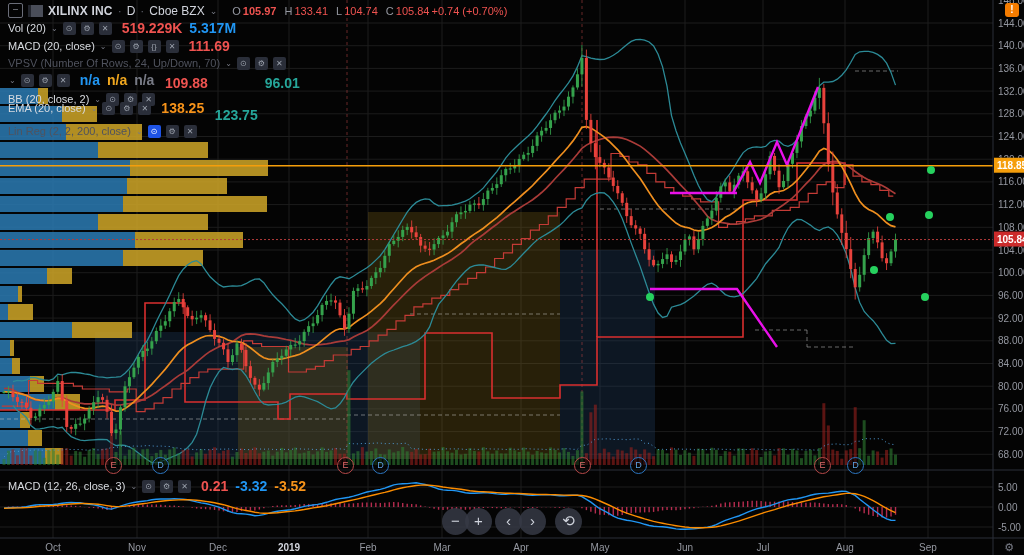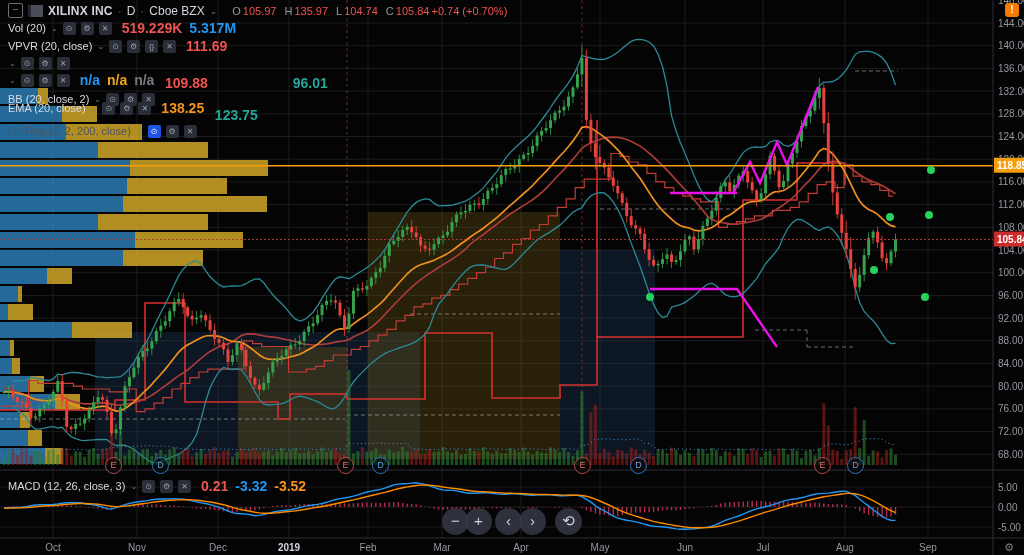--- a/index.html
+++ b/index.html
@@ -1045,23 +1045,23 @@
     <span class="burger">–</span>
     <span class="logo"></span>
     <span class="t">XILINX INC</span>
     <span class="sep">·</span>
     <span>D</span>
     <span class="sep">·</span>
     <span>Cboe BZX</span>
     <span class="chev">⌄</span>
     <span class="ohlc" id="ohlc">
         <span class="k">O</span>
-        <span style="color: rgb(239, 83, 80); margin-left: -6px;">105.97</span>
+        <span style="color: rgb(239, 83, 80); margin-left: -6px; font-weight: bold;">105.97</span>
         <span class="k">H</span>
-        <span style="color: rgb(239, 83, 80); margin-left: -6px;">135.97</span>
+        <span style="color: rgb(239, 83, 80); margin-left: -6px;">133.41</span>
         <span class="k">L</span>
         <span style="color: rgb(239, 83, 80); margin-left: -6px;">104.74</span>
         <span class="k">C</span>
         <span style="color: rgb(239, 83, 80); margin-left: -6px;">105.84</span>
         <span style="color: rgb(239, 83, 80); margin-left: -6px;">+0.74 (+0.70%)</span>
       </span>
   </div>
 
   <div class="alert-badge">!</div>
 
@@ -1071,31 +1071,32 @@
         <span class="chev">⌄</span>
         <span class="ic">⊙</span>
         <span class="ic">⚙</span>
         <span class="ic">✕</span>
         <span class="vals">
           <span style="color: rgb(239, 83, 80);">519.229K</span>
           <span style="color: rgb(33, 150, 243);">5.317M</span>
         </span>
       </div>
       <div class="legend-row" style="top: 39px;">
-        <span>VPVR (20, close)</span>
+        <span>MACD (20, close)</span>
         <span class="chev">⌄</span>
         <span class="ic">⊙</span>
         <span class="ic">⚙</span>
         <span class="ic">{}</span>
         <span class="ic">✕</span>
         <span class="vals">
           <span style="color: rgb(239, 83, 80);">111.69</span>
         </span>
       </div>
       <div class="legend-row dim" style="top: 56px;">
+        <span>VPSV (Number Of Rows, 24, Up/Down, 70)</span>
         <span class="chev">⌄</span>
         <span class="ic">⊙</span>
         <span class="ic">⚙</span>
         <span class="ic">✕</span>
       </div>
       <div class="legend-row" style="top: 73px;">
         <span class="chev">⌄</span>
         <span class="ic">⊙</span>
         <span class="ic">⚙</span>
         <span class="ic">✕</span>
@@ -1107,21 +1108,21 @@
       </div>
       <div class="legend-row" style="top: 92px;">
         <span>BB (20, close, 2)</span>
         <span class="chev">⌄</span>
         <span class="ic">⊙</span>
         <span class="ic">⚙</span>
         <span class="ic">✕</span>
         <span class="vals">
           <span style="color: rgb(239, 83, 80);">109.88</span>
           <span style="color: rgb(38, 166, 154); margin-top: 32px;">123.75</span>
-          <span style="color: rgb(38, 166, 154); margin-left: 28px;">96.01</span>
+          <span style="color: rgb(38, 166, 154);">96.01</span>
         </span>
       </div>
       <div class="legend-row" style="top: 101px;">
         <span>EMA (20, close)</span>
         <span class="chev">⌄</span>
         <span class="ic">⊙</span>
         <span class="ic">⚙</span>
         <span class="ic">✕</span>
         <span class="vals">
           <span style="color: rgb(247, 147, 26);">138.25</span>

